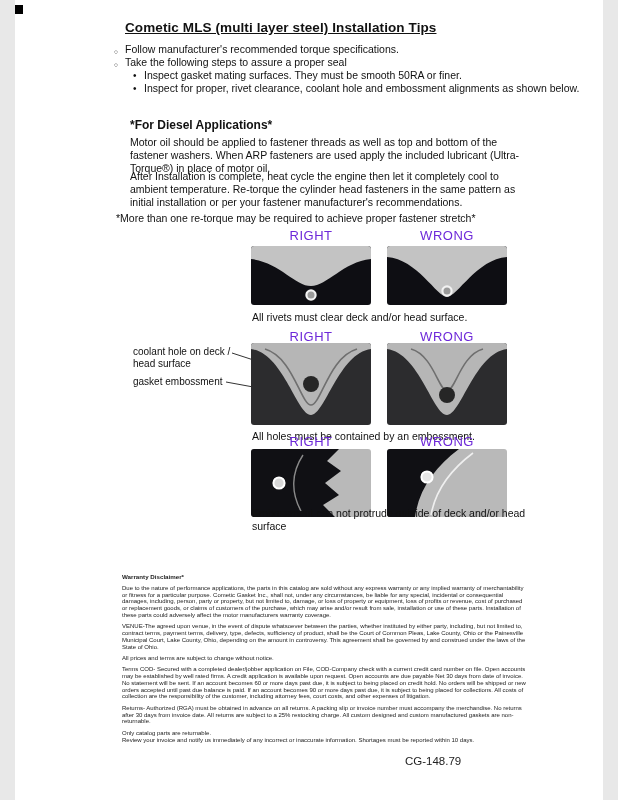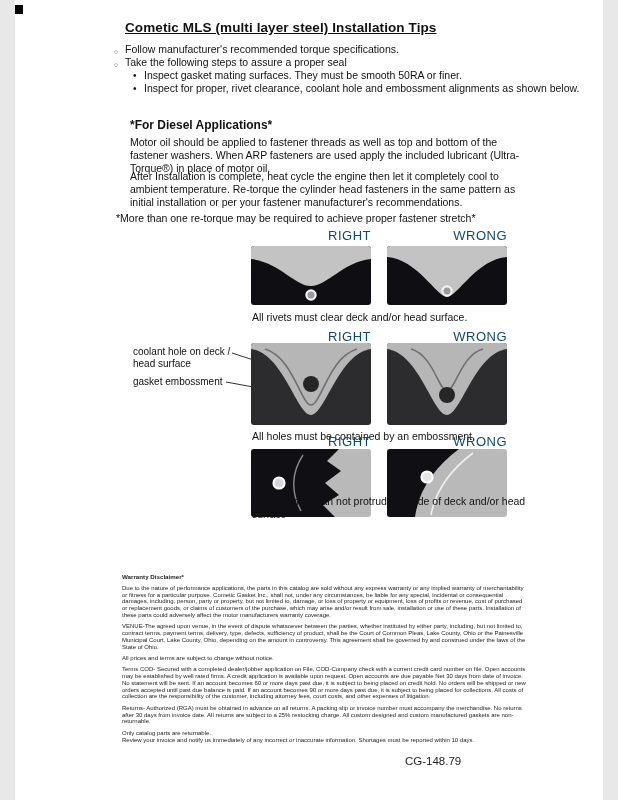--- a/index.html
+++ b/index.html
@@ -16,28 +16,28 @@
   .tips .item::before { content:"○"; position:absolute; left:0; top:2px; font-size:6.5px; }
   .tips .sub { margin-left:19px; }
   .tips .sub::before { content:"•"; font-size:10px; top:0; }
 
   .diesel-heading { position:absolute; left:115px; top:118px; font-size:12px; font-weight:bold; }
   .para { position:absolute; left:115px; width:400px; font-size:10.5px; line-height:13px; }
   .para1 { top:136px; }
   .para2 { top:170px; }
   .note { position:absolute; left:101px; top:212px; font-size:10.5px; }
 
-  .dg-label { position:absolute; font-size:13px; color:#0c4a6e; width:120px; text-align:right; letter-spacing:0.5px; }
+  .dg-label { position:absolute; font-size:13px; color:#6d28d9; width:120px; text-align:center; letter-spacing:0.5px; }
   .dg-img { position:absolute; width:120px; border-radius:3px; overflow:hidden; line-height:0; }
   .dg-caption { position:absolute; left:237px; font-size:10.5px; line-height:13px; }
 
   .col-l { left:236px; } .col-r { left:372px; }
   .row1-label { top:228px; } .row1-img { top:246px; height:59px; } .caption1 { top:311px; }
   .row2-label { top:329px; } .row2-img { top:343px; height:82px; } .caption2 { top:430px; }
-  .row3-label { top:434px; } .row3-img { top:449px; height:68px; } .caption3 { top:495px; width:300px; }
+  .row3-label { top:434px; } .row3-img { top:449px; height:68px; } .caption3 { top:507px; width:300px; }
 
   .callout { position:absolute; font-size:10px; line-height:11.5px; color:#111; }
   .callout1 { left:118px; top:346px; width:98px; }
   .callout2 { left:118px; top:376px; width:98px; }
   .callout-lines { position:absolute; left:205px; top:346px; width:100px; height:54px; }
 
   .disclaimer { position:absolute; left:107px; top:574px; width:406px; font-size:6px; line-height:6.8px; color:#222; }
   .disclaimer .dh { font-size:6.2px; font-weight:bold; margin-bottom:4px; }
   .disclaimer p { margin-bottom:4.5px; }
   .disclaimer p.tight { margin-bottom:0.5px; }

